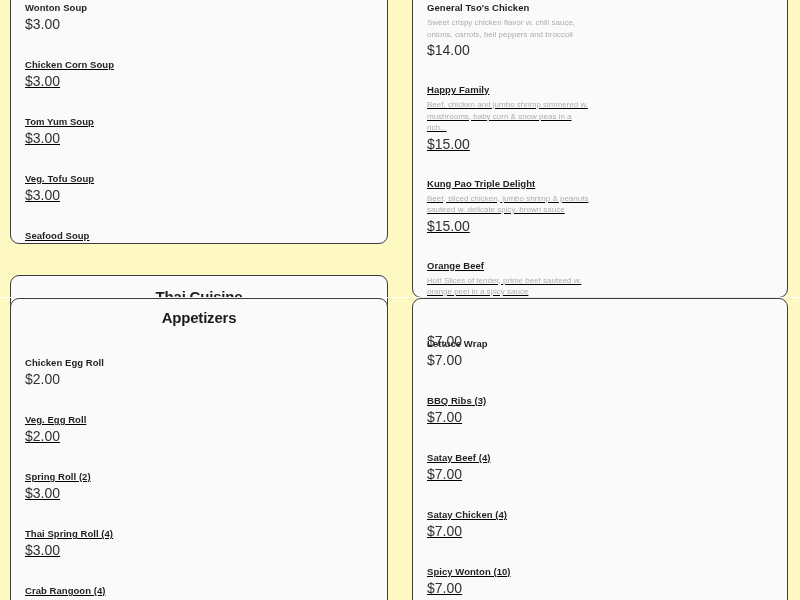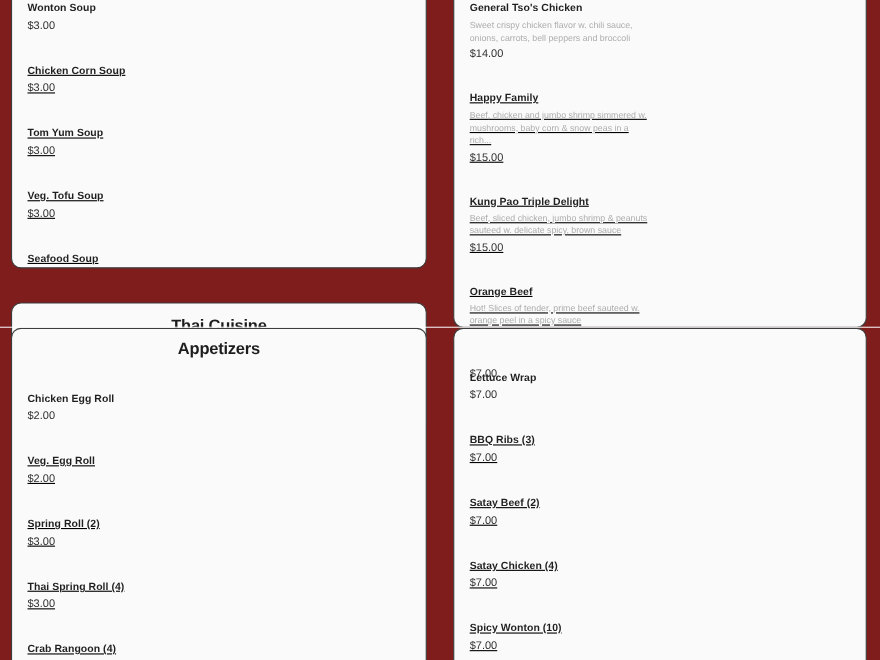--- a/index.html
+++ b/index.html
@@ -10,21 +10,21 @@
     overflow: hidden;
     background: #fafafa;
     font-family: "Liberation Sans", sans-serif;
     -webkit-font-smoothing: antialiased;
   }
 
   #page {
     position: relative;
     width: 800px;
     height: 600px;
-    background: #7f1d1d;
+    background: #fef9c3;
     overflow: hidden;
   }
 
   
   .card {
     position: absolute;
     background: #fafafa;
     border: 1.5px solid #3c3c3c;
     border-radius: 9px;
     box-sizing: border-box;
@@ -63,21 +63,21 @@
   }
   .item-desc {
     font-size: 8px;
     font-weight: normal;
     color: #adadad;
     line-height: 11.5px;
     margin: 3px 0 0 0;
     max-width: 165px;
   }
   .item-price {
-    font-size: 10px;
+    font-size: 14px;
     font-weight: normal;
     color: #303030;
     line-height: 12px;
     margin: 4px 0 0 0;
   }
   .item + .item { margin-top: 0; text-decoration: underline; }
 
   
   .item-list > .item { margin-bottom: 28px; }
   .item-list.tight > .item { margin-bottom: 27px; }
@@ -269,21 +269,21 @@
           <div class="item-name">Lettuce Wrap</div>
           <div class="item-price">$7.00</div>
         </div>
 
         <div class="item">
           <div class="item-name">BBQ Ribs (3)</div>
           <div class="item-price">$7.00</div>
         </div>
 
         <div class="item">
-          <div class="item-name">Satay Beef (2)</div>
+          <div class="item-name">Satay Beef (4)</div>
           <div class="item-price">$7.00</div>
         </div>
 
         <div class="item">
           <div class="item-name">Satay Chicken (4)</div>
           <div class="item-price">$7.00</div>
         </div>
 
         <div class="item">
           <div class="item-name">Spicy Wonton (10)</div>

